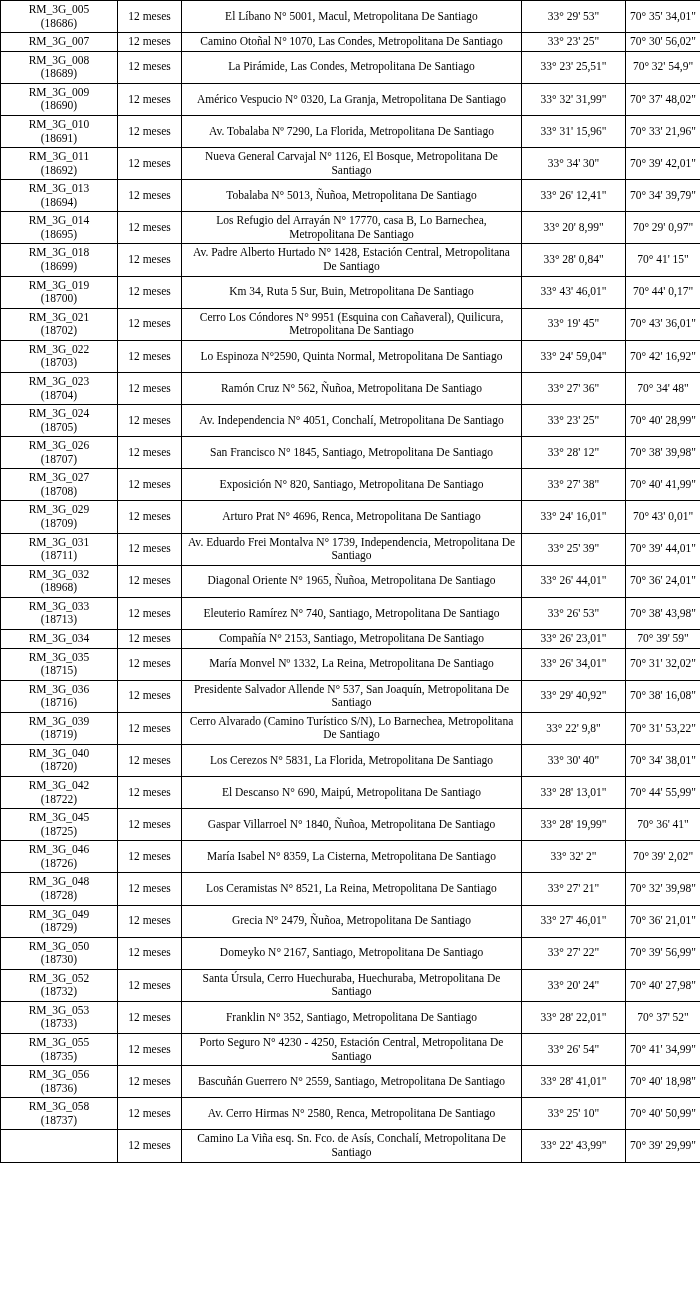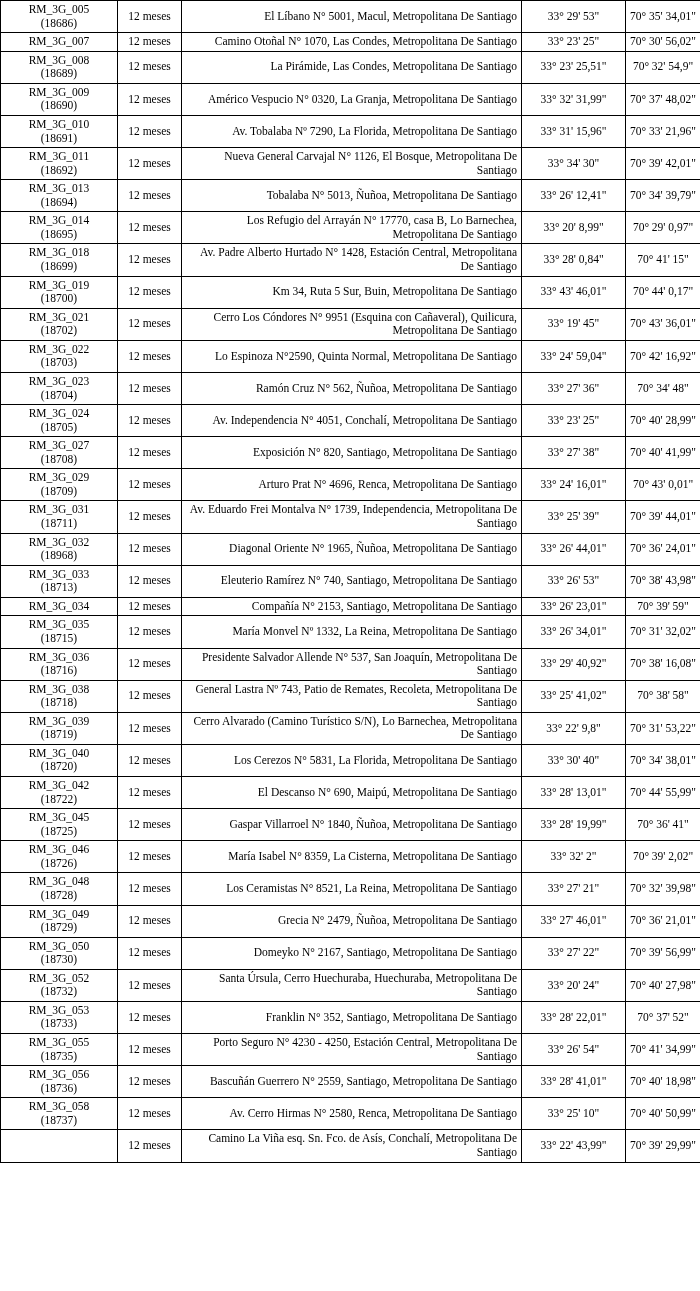--- a/index.html
+++ b/index.html
@@ -19,21 +19,21 @@
     border: 1px solid #000;
     font-size: 11.5px;
     line-height: 1.18;
     padding: 2px 3px;
     vertical-align: middle;
     text-align: center;
     overflow: hidden;
     word-wrap: break-word;
   }
   table.site-table td.col-address {
-    text-align: right;
+    text-align: center;
     padding-left: 4px;
     padding-right: 4px;
   }
   table.site-table td.col-code div {
     text-align: center;
   }
   col.c-code { width: 117px; }
   col.c-dur  { width: 64px; }
   col.c-addr { width: 340px; }
   col.c-lat  { width: 104px; }
@@ -185,20 +185,30 @@
           <div>RM_3G_024</div>
           <div>(18705)</div>
         </td>
         <td class="col-duration">12 meses</td>
         <td class="col-address">Av. Independencia N° 4051, Conchalí, Metropolitana De Santiago</td>
         <td class="col-lat">33° 23' 25"</td>
         <td class="col-lon">70° 40' 28,99"</td>
       </tr>
       <tr>
         <td class="col-code">
+          <div>RM_3G_026</div>
+          <div>(18707)</div>
+        </td>
+        <td class="col-duration">12 meses</td>
+        <td class="col-address">San Francisco N° 1845, Santiago, Metropolitana De Santiago</td>
+        <td class="col-lat">33° 28' 12"</td>
+        <td class="col-lon">70° 38' 39,98"</td>
+      </tr>
+      <tr>
+        <td class="col-code">
           <div>RM_3G_027</div>
           <div>(18708)</div>
         </td>
         <td class="col-duration">12 meses</td>
         <td class="col-address">Exposición N° 820, Santiago, Metropolitana De Santiago</td>
         <td class="col-lat">33° 27' 38"</td>
         <td class="col-lon">70° 40' 41,99"</td>
       </tr>
       <tr>
         <td class="col-code">
@@ -261,30 +271,20 @@
       </tr>
       <tr>
         <td class="col-code">
           <div>RM_3G_036</div>
           <div>(18716)</div>
         </td>
         <td class="col-duration">12 meses</td>
         <td class="col-address">Presidente Salvador Allende N° 537, San Joaquín, Metropolitana De Santiago</td>
         <td class="col-lat">33° 29' 40,92"</td>
         <td class="col-lon">70° 38' 16,08"</td>
-      </tr>
-      <tr>
-        <td class="col-code">
-          <div>RM_3G_038</div>
-          <div>(18718)</div>
-        </td>
-        <td class="col-duration">12 meses</td>
-        <td class="col-address">General Lastra Nº 743, Patio de Remates, Recoleta, Metropolitana De Santiago</td>
-        <td class="col-lat">33° 25' 41,02"</td>
-        <td class="col-lon">70° 38' 58"</td>
       </tr>
       <tr>
         <td class="col-code">
           <div>RM_3G_039</div>
           <div>(18719)</div>
         </td>
         <td class="col-duration">12 meses</td>
         <td class="col-address">Cerro Alvarado (Camino Turístico S/N), Lo Barnechea, Metropolitana De Santiago</td>
         <td class="col-lat">33° 22' 9,8"</td>
         <td class="col-lon">70° 31' 53,22"</td>

